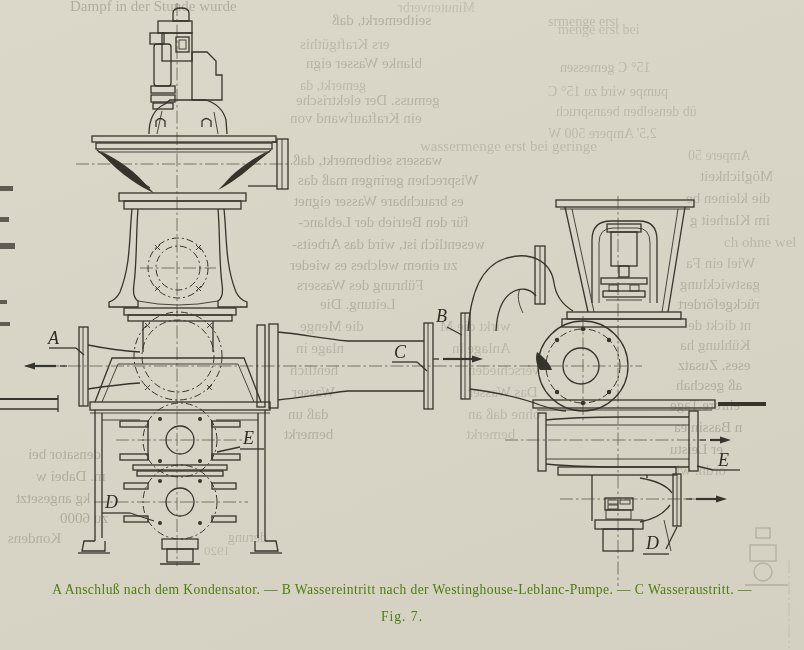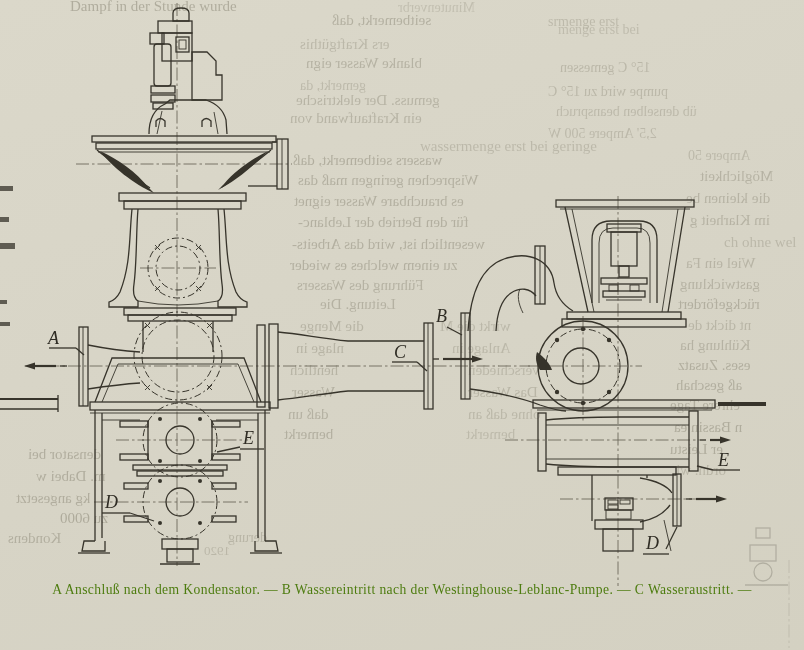--- a/index.html
+++ b/index.html
@@ -385,14 +385,15 @@
       <rect x="750" y="545" width="26" height="16"></rect>
       <rect x="756" y="528" width="14" height="10"></rect>
       <circle cx="763" cy="572" r="9"></circle>
       <line x1="745" y1="585" x2="788" y2="585"></line>
       <line class="cl" x1="789" y1="560" x2="789" y2="648"></line>
     </g>
   </svg>
 
   <div id="caption">
     <div class="ln">A Anschluß nach dem Kondensator. — B Wassereintritt nach der Westinghouse-Leblanc-Pumpe. — C Wasseraustritt. —</div>
+    <div class="fig">Fig. 7.</div>
   </div>
 </div>
 
 </body></html>

